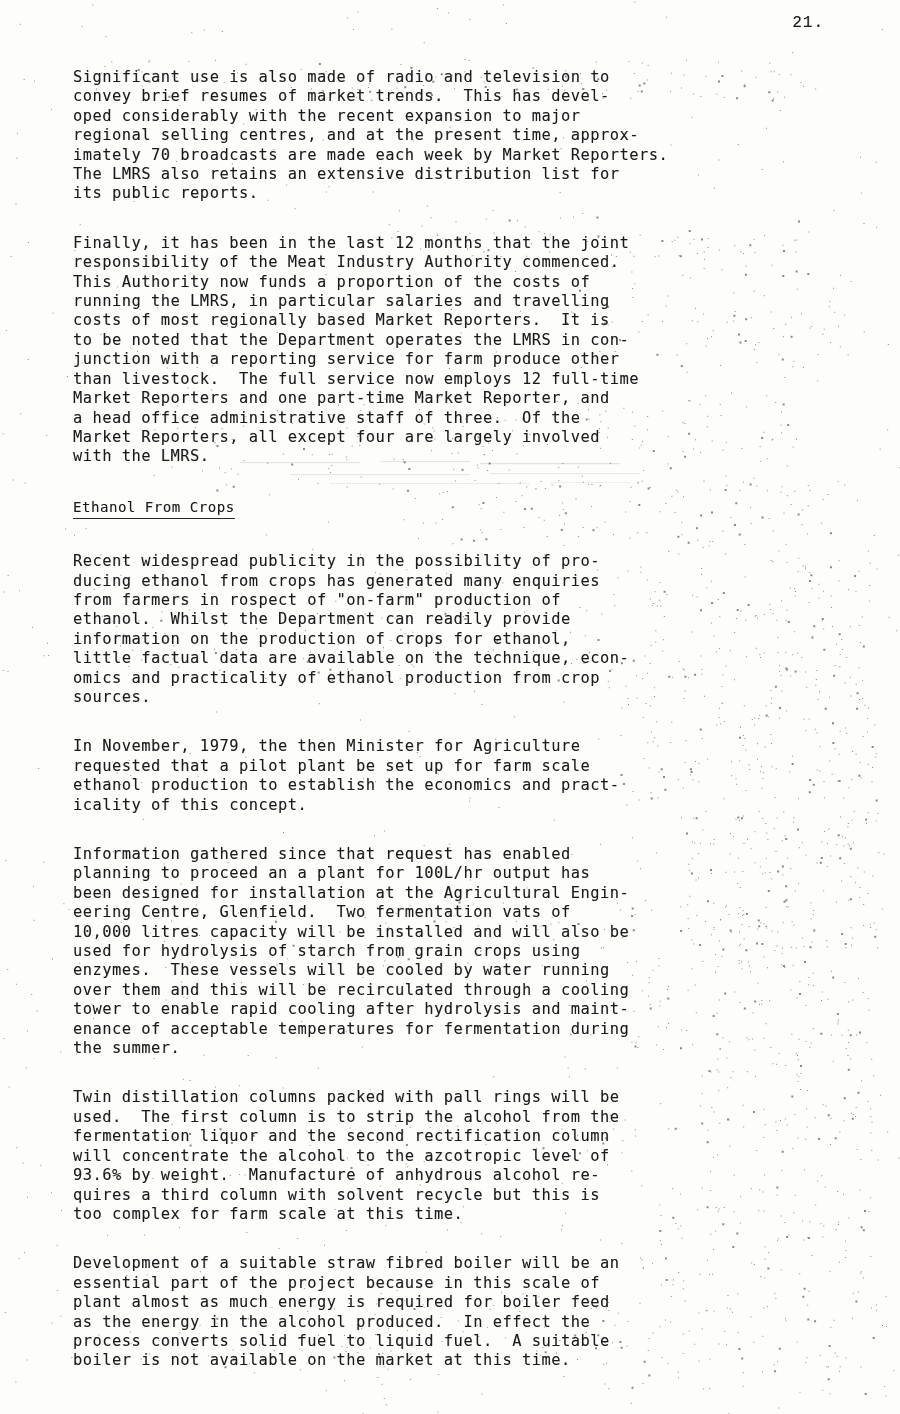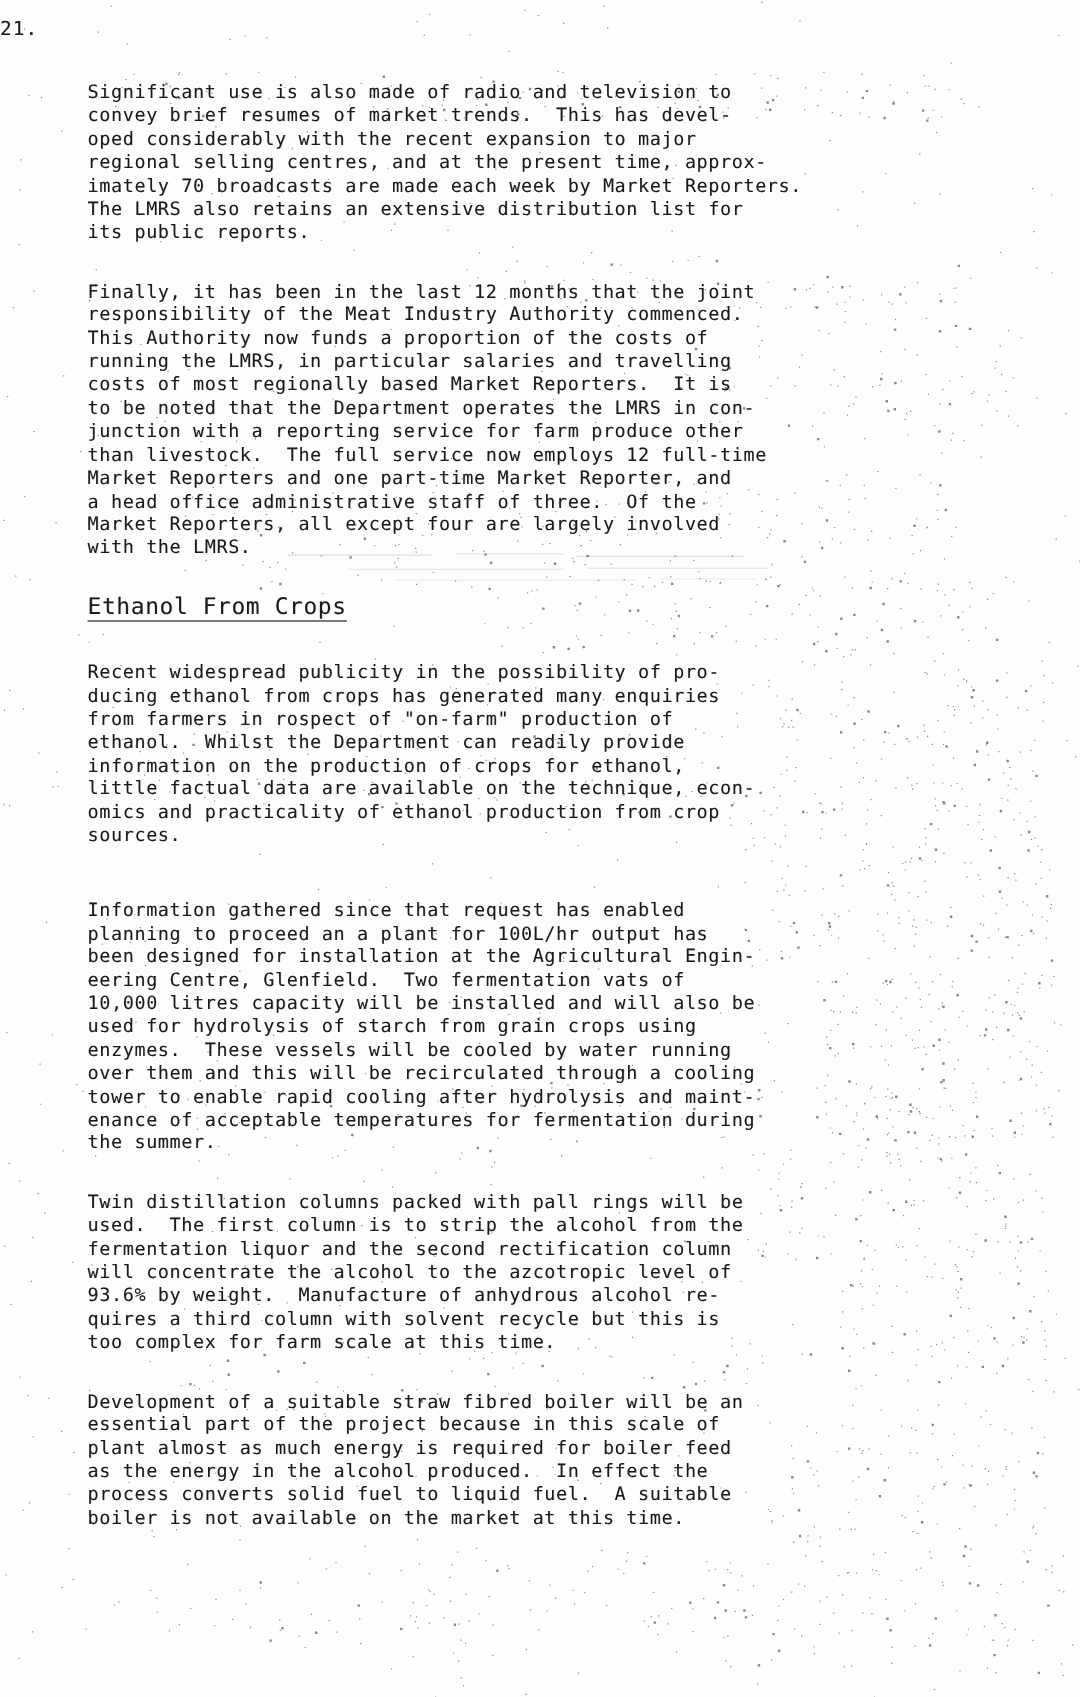--- a/index.html
+++ b/index.html
@@ -35,44 +35,45 @@
     z-index: 4;
     opacity: 0.30;
   }
 
   
   .page-number {
     position: absolute;
     top: 14px;
     left: 0;
     width: 824px;
-    text-align: left;
+    text-align: right;
     font-size: 16px;
     letter-spacing: 1px;
+    font-family: Liberation Mono, monospace;
   }
 
   
   .body {
     position: absolute;
     left: 73px;
     top: 55px;
     width: 760px;
   }
 
   .para {
     margin: 0 0 17px 0;
     font-size: 15.3px;
     line-height: 19.4px;
     letter-spacing: 0.55px;
     white-space: pre;
   }
 
   .heading {
     margin: 0 0 17px 0;
-    font-size: 19px;
+    font-size: 14px;
     line-height: 19.4px;
     letter-spacing: 0.55px;
     white-space: pre;
     display: inline-block;
     border-bottom: 1.5px solid #262626;
     padding-bottom: 1px;
   }
 
   .heading-wrap {
     margin: 0 0 16px 0;
@@ -142,20 +143,24 @@
 ducing ethanol from crops has generated many enquiries
 from farmers in rospect of "on-farm" production of
 ethanol.  Whilst the Department can readily provide
 information on the production of crops for ethanol,
 little factual data are available on the technique, econ-
 omics and practicality of ethanol production from crop
 sources.</div>
 
     <div class="spacer-lg"></div>
 
+    <div class="para">In November, 1979, the then Minister for Agriculture
+requested that a pilot plant be set up for farm scale
+ethanol production to establish the economics and pract-
+icality of this concept.</div>
 
     <div class="spacer-lg"></div>
 
     <div class="para">Information gathered since that request has enabled
 planning to proceed an a plant for 100L/hr output has
 been designed for installation at the Agricultural Engin-
 eering Centre, Glenfield.  Two fermentation vats of
 10,000 litres capacity will be installed and will also be
 used for hydrolysis of starch from grain crops using
 enzymes.  These vessels will be cooled by water running

